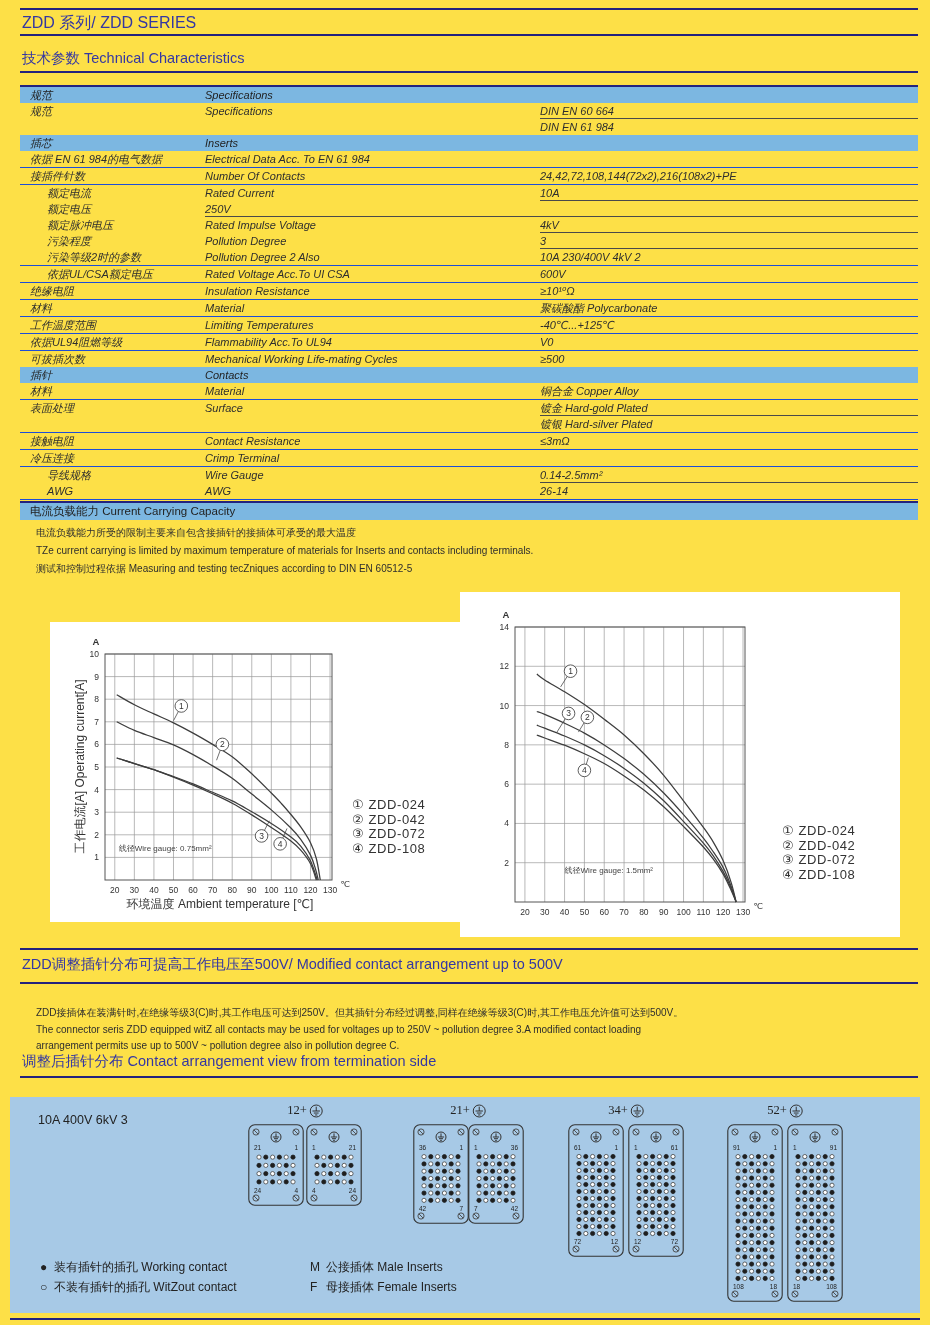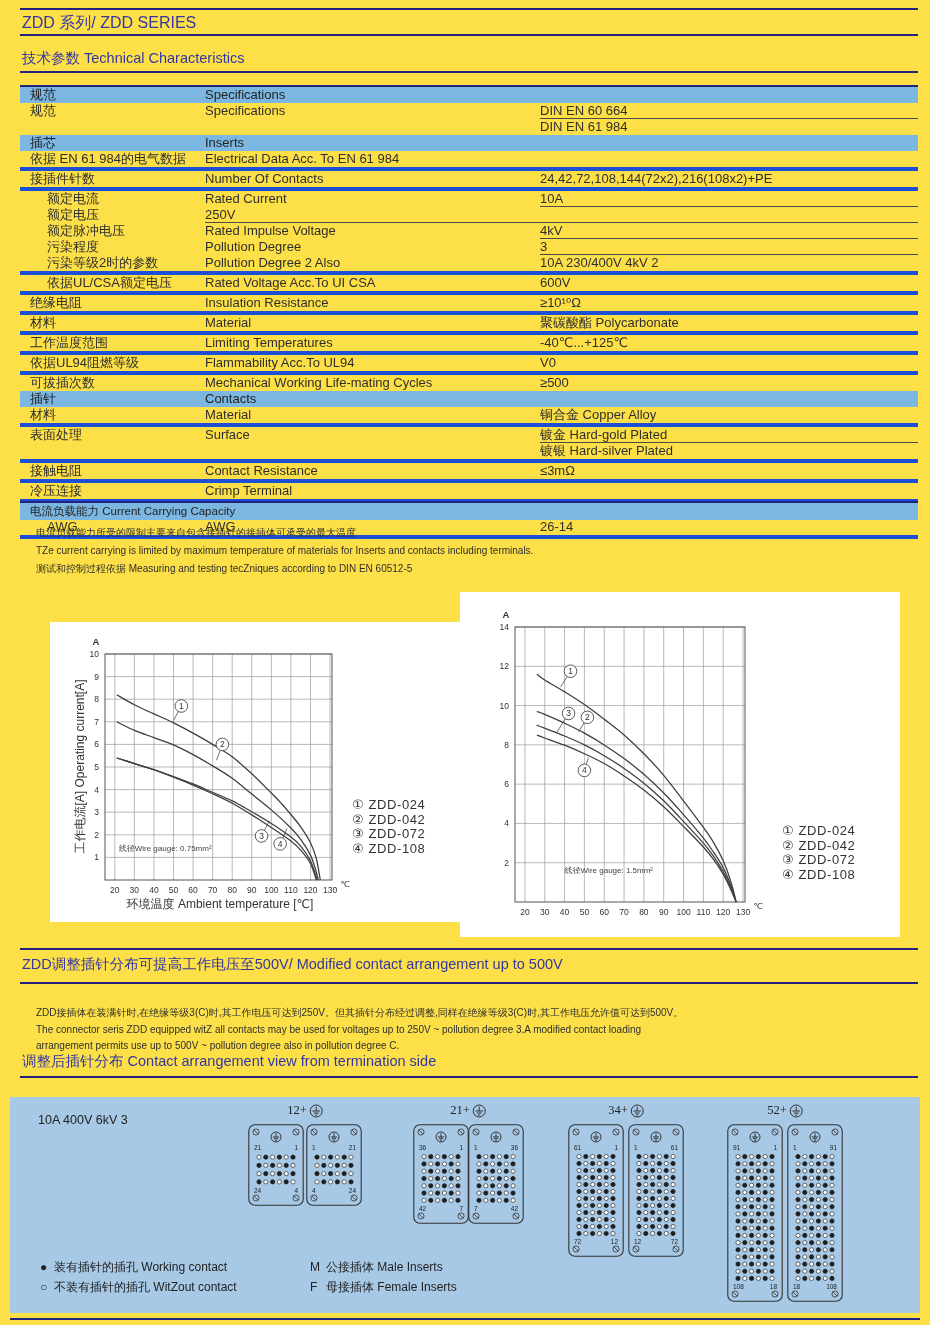--- a/index.html
+++ b/index.html
@@ -4,24 +4,24 @@
 <style>
   html,body{margin:0;padding:0;background:#fff;}
   .page{position:relative;width:930px;height:1325px;background:#fde047;overflow:hidden;
         font-family:"Liberation Sans","DejaVu Sans",sans-serif;color:#2e2e2e;}
   .rule{position:absolute;left:20px;width:898px;height:2px;background:#23237d;}
   .rule.full{left:10px;width:910px;}
   .h-blue{position:absolute;left:22px;margin:0;font-weight:normal;color:#3437a3;}
   .h1{font-size:16px;}
   .h2{font-size:14.5px;}
   
-  #spec-table{position:absolute;left:20px;top:87px;width:898px;font-size:13px;}
+  #spec-table{position:absolute;left:20px;top:87px;width:898px;font-size:11px;font-style:italic;}
   .t-row{display:flex;height:16px;line-height:16px;}
   .t-band{background:#7cb7e1;color:#222;}
-  .b-full{border-bottom:4px solid #1d4ed8;}
+  .b-full{border-bottom:1px solid #1d4ed8;}
   .c1{width:185px;padding-left:10px;box-sizing:border-box;white-space:nowrap;}
   .c1.ind{padding-left:27px;}
   .c2{width:335px;box-sizing:border-box;white-space:nowrap;}
   .c3{flex:1;box-sizing:border-box;white-space:nowrap;}
   .c3.b-val{border-bottom:1px solid #4a4a4a;}
   .band-sec{position:absolute;left:20px;width:898px;height:17px;line-height:17px;background:#7cb7e1;
             color:#222;font-size:11.5px;padding-left:10px;box-sizing:border-box;}
   .para{position:absolute;left:28px;margin:8px;font-size:10px;line-height:17px;color:#2e2e2e;white-space:nowrap;}
   .chart{position:absolute;background:#fff;}
   .chart-legend{position:absolute;font-size:13px;letter-spacing:.6px;color:#333;line-height:14.5px;white-space:nowrap;}

